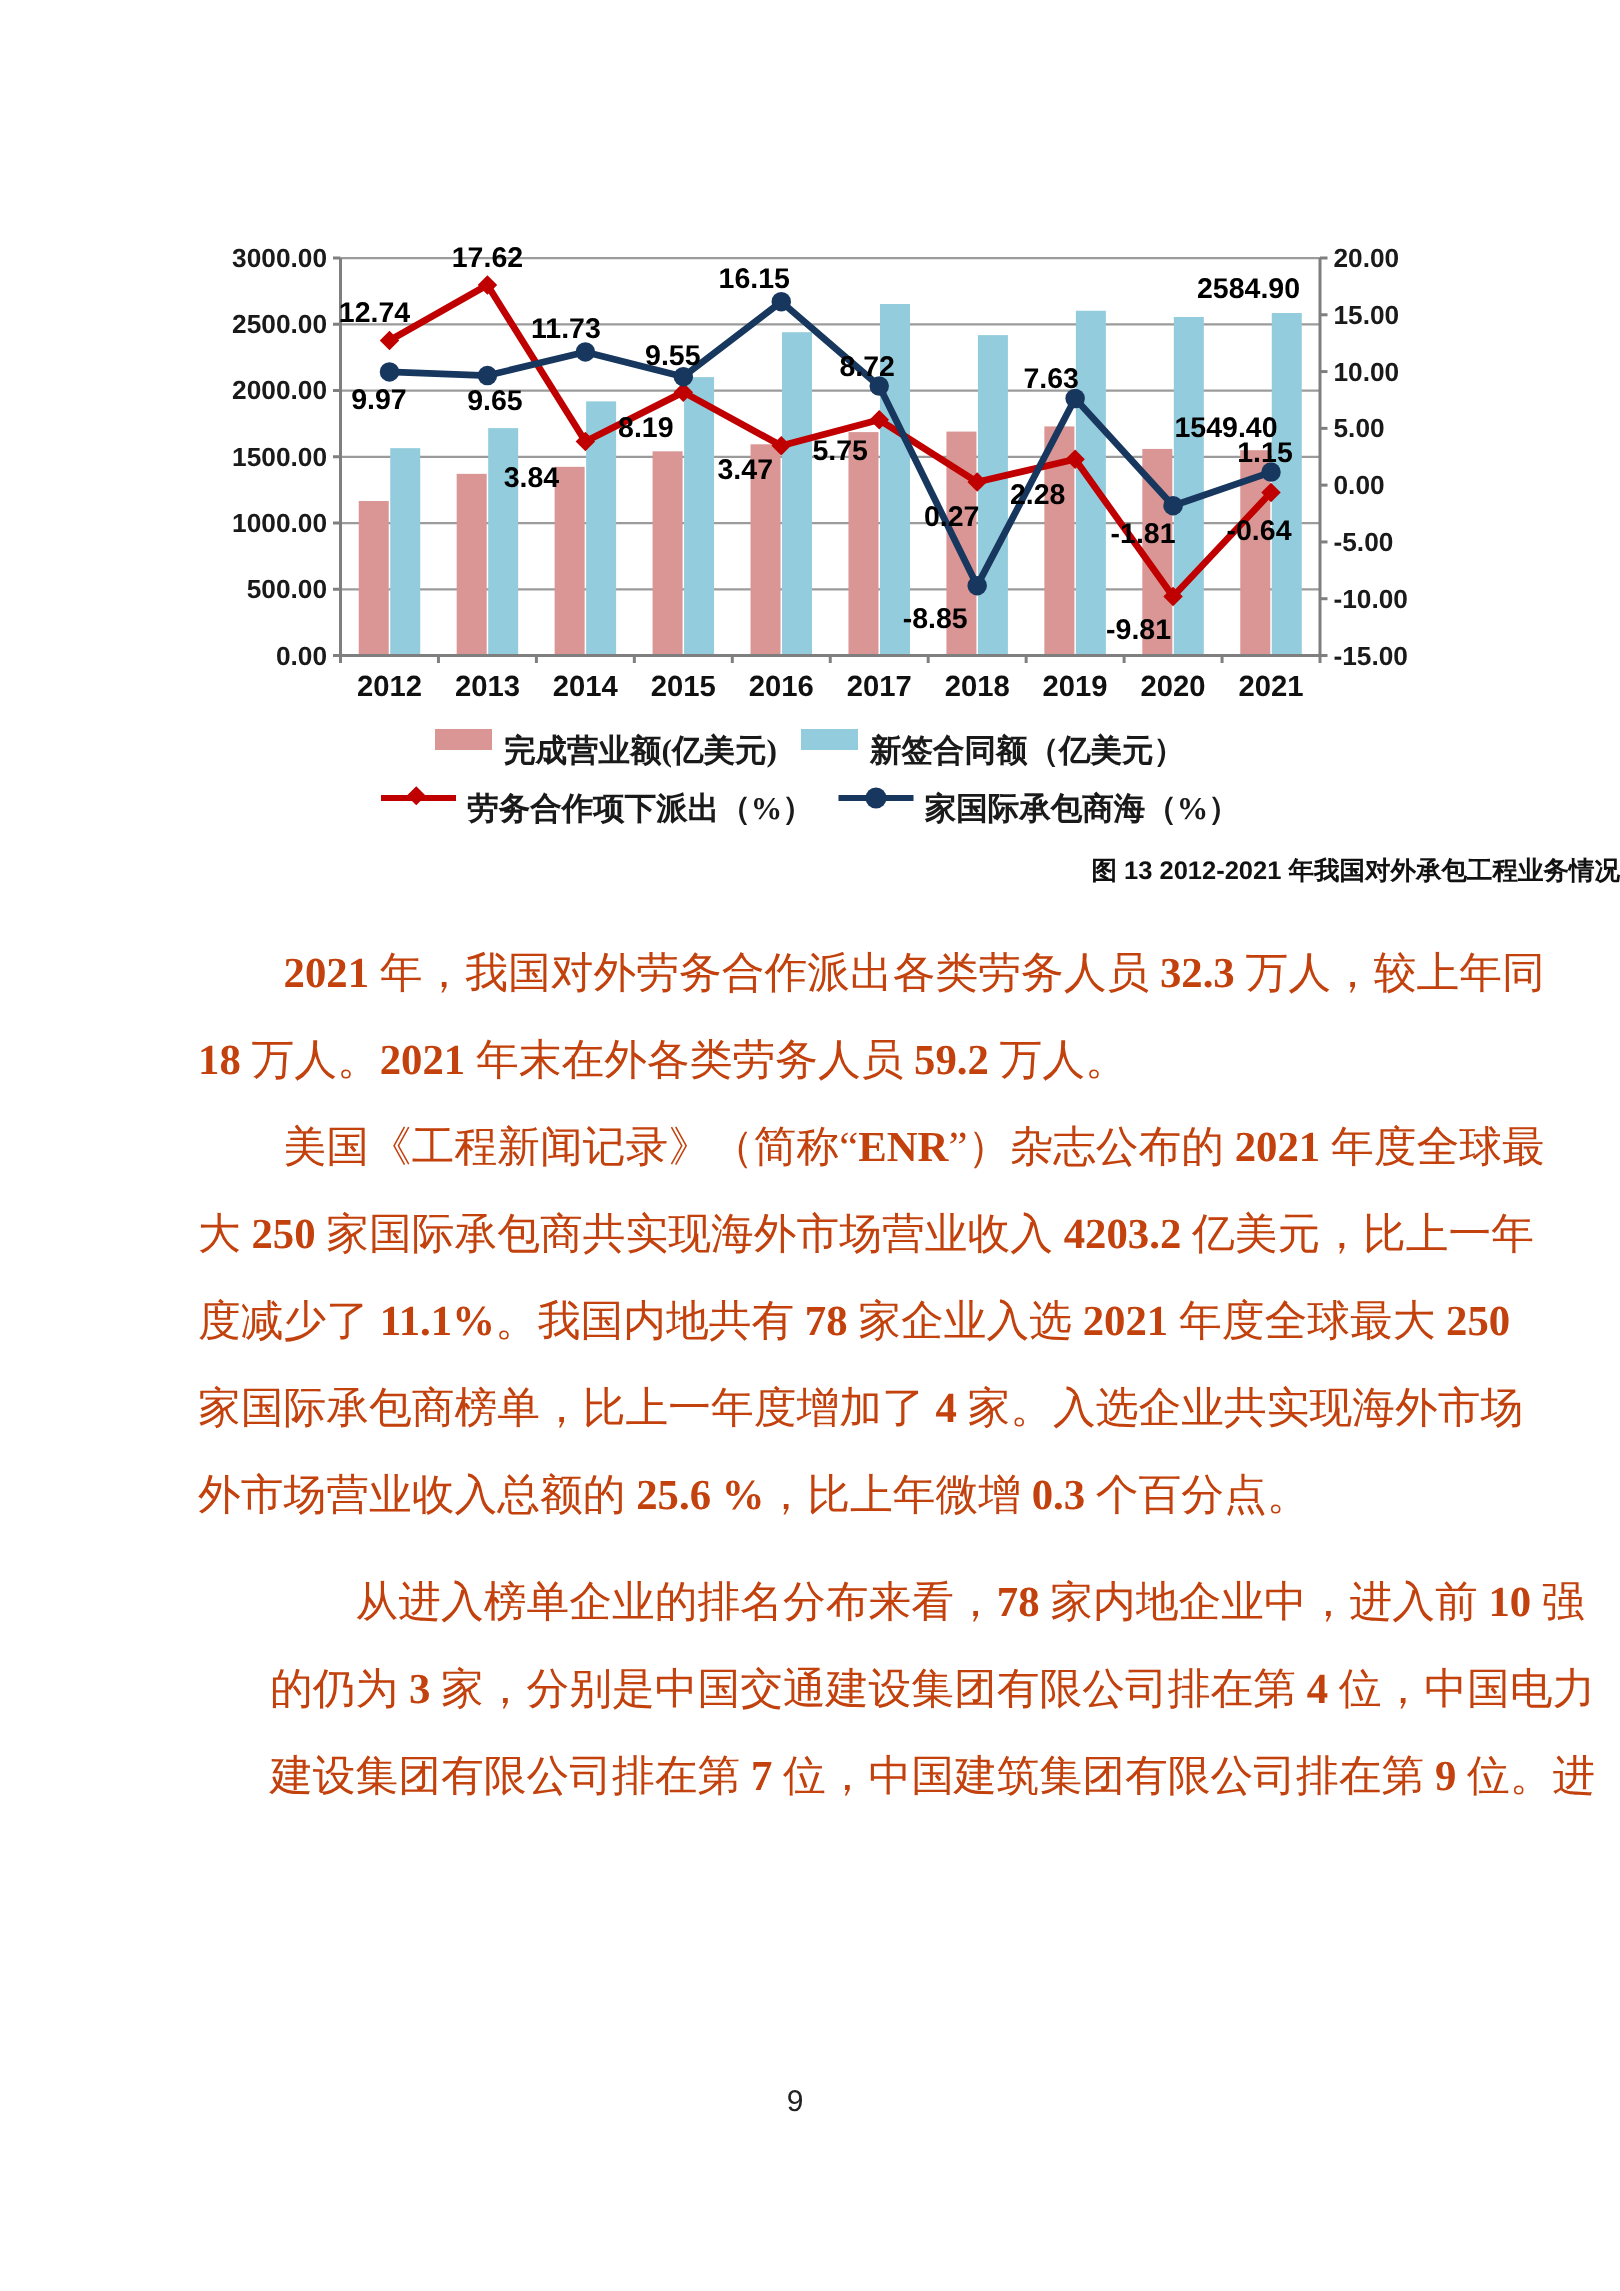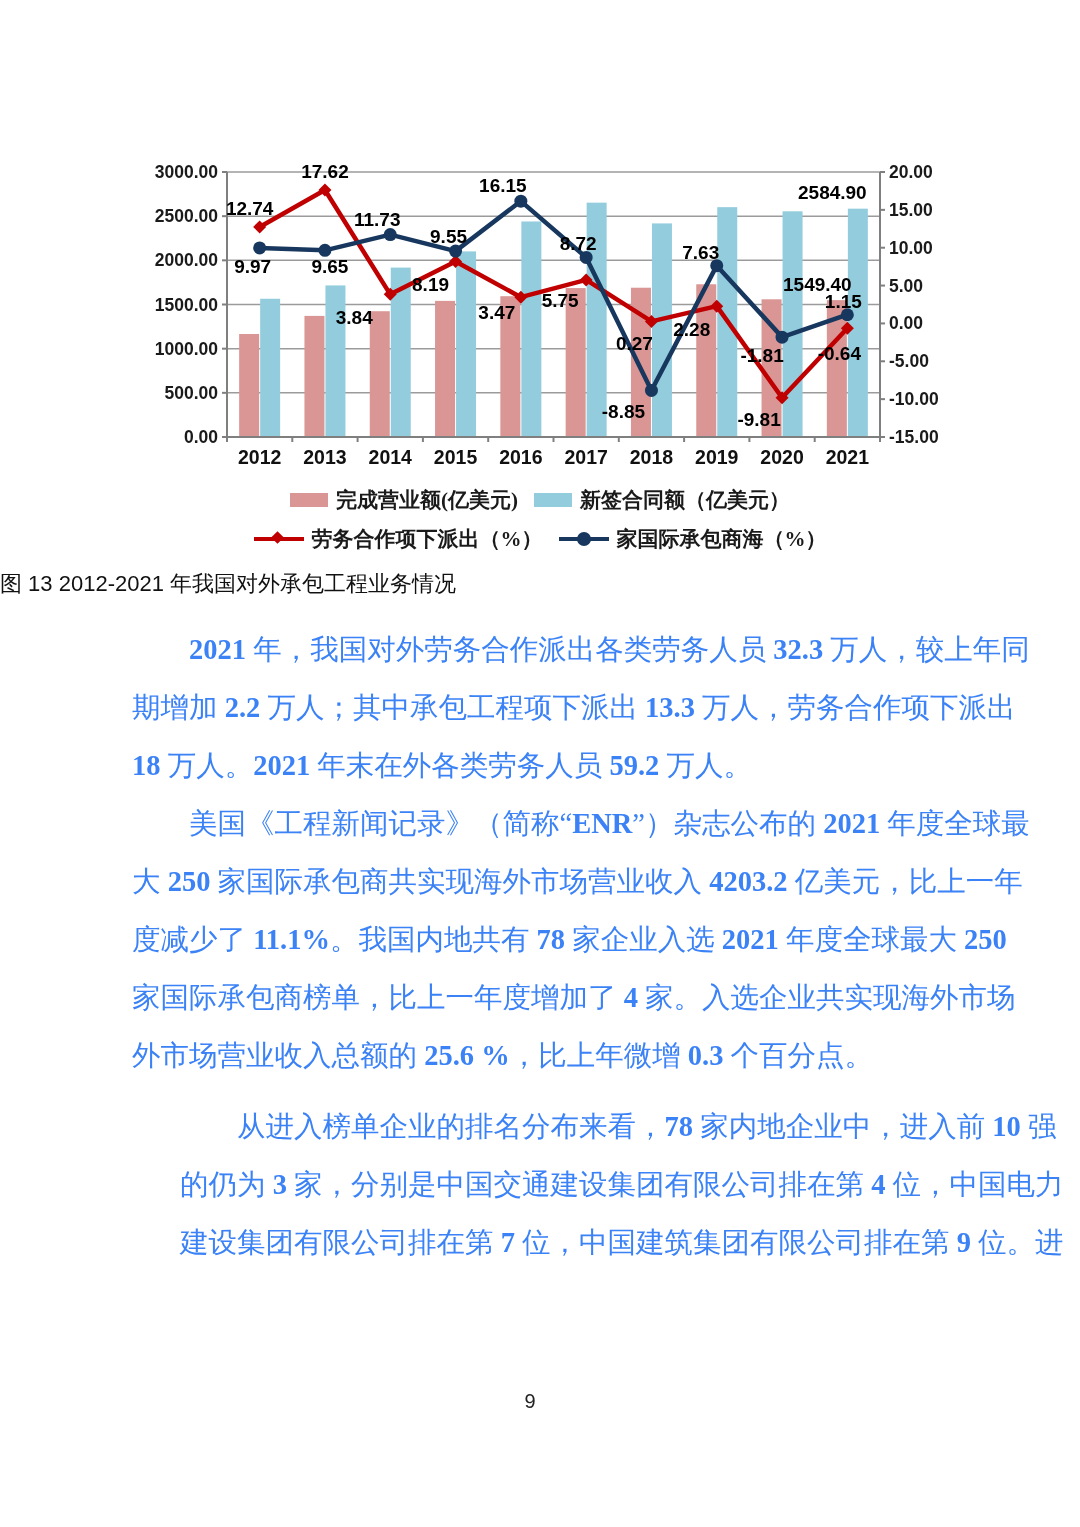--- a/index.html
+++ b/index.html
@@ -5,32 +5,32 @@
   html,body{margin:0;padding:0;background:#ffffff;}
   .page{position:relative;width:1080px;height:1527px;background:#ffffff;overflow:hidden;
         font-family:"Liberation Serif","DejaVu Serif",serif;color:#000;}
   
   .chart-wrap{position:absolute;left:140px;top:158px;width:830px;height:322px;}
   svg text{font-family:"Liberation Sans","DejaVu Sans",sans-serif;}
   
   .legend{position:absolute;left:0;top:486px;width:1080px;display:flex;flex-direction:column;
           align-items:center;gap:11px;font-family:"Liberation Serif","DejaVu Serif",serif;}
   .lrow{display:flex;align-items:center;gap:16px;}
-  .litem{display:flex;align-items:center;gap:8px;font-size:21px;font-weight:600;color:#1a1a1a;}
+  .litem{display:flex;align-items:flex-start;gap:8px;font-size:21px;font-weight:600;color:#1a1a1a;}
   .swatch{display:inline-block;width:38px;height:14px;}
   .linesample{position:relative;display:inline-block;width:50px;height:14px;}
   .linesample .bar{position:absolute;left:0;top:5px;width:50px;height:4px;}
   .linesample .diamond{position:absolute;left:19px;top:1px;width:9px;height:9px;transform:rotate(45deg);}
   .linesample .dot{position:absolute;left:18px;top:0;width:14px;height:14px;border-radius:50%;}
   
-  .caption{position:absolute;left:0;top:569px;width:1080px;text-align:left;
+  .caption{position:absolute;left:0;top:569px;width:1080px;text-align:right;
            font-family:"Liberation Sans","DejaVu Sans",sans-serif;
-           font-size:22px;font-weight:400;color:#111;}
-  
-  .body-text{position:absolute;left:132px;top:621px;width:816px;font-size:28.5px;color:#3b82f6;}
+           font-size:17px;font-weight:700;color:#111;}
+  
+  .body-text{position:absolute;left:132px;top:621px;width:816px;font-size:28.5px;color:#c2410c;}
   .para{margin:0;}
   .para + .para{margin-top:0px;}
   .para:nth-child(3){margin-top:13px;margin-left:48px;}
   .tline{line-height:58px;height:58px;white-space:nowrap;text-align:justify;text-align-last:justify;
          overflow:visible;}
   .tline.last{text-align-last:left;}
   .tline.ind{text-indent:57px;}
   .tline b{font-family:"Liberation Serif","DejaVu Serif",serif;font-weight:700;}
   
   .pageno{position:absolute;left:0;top:1390px;width:1060px;text-align:center;
@@ -212,21 +212,20 @@
         <span>家国际承包商海（%）</span>
       </span>
     </div>
   </div>
 
   <div class="caption">图 13  2012-2021 年我国对外承包工程业务情况</div>
 
   <div class="body-text">
       <div class="para">
         <div class="tline ind"><b>2021</b> 年，我国对外劳务合作派出各类劳务人员 <b>32.3</b> 万人，较上年同</div>
-        <div class="tline">期增加 <b>2.2</b> 万人；其中承包工程项下派出 <b>13.3</b> 万人，劳务合作项下派出</div>
         <div class="tline last"><b>18</b> 万人。<b>2021</b> 年末在外各类劳务人员 <b>59.2</b> 万人。</div>
       </div>
       <div class="para">
         <div class="tline ind">美国《工程新闻记录》（简称“<b>ENR</b>”）杂志公布的 <b>2021</b> 年度全球最</div>
         <div class="tline">大 <b>250</b> 家国际承包商共实现海外市场营业收入 <b>4203.2</b> 亿美元，比上一年</div>
         <div class="tline">度减少了 <b>11.1%</b>。我国内地共有 <b>78</b> 家企业入选 <b>2021</b> 年度全球最大 <b>250</b></div>
         <div class="tline">家国际承包商榜单，比上一年度增加了 <b>4</b> 家。入选企业共实现海外市场</div>
         <div class="tline last">外市场营业收入总额的 <b>25.6</b> <b>%</b>，比上年微增 <b>0.3</b> 个百分点。</div>
       </div>
       <div class="para">

